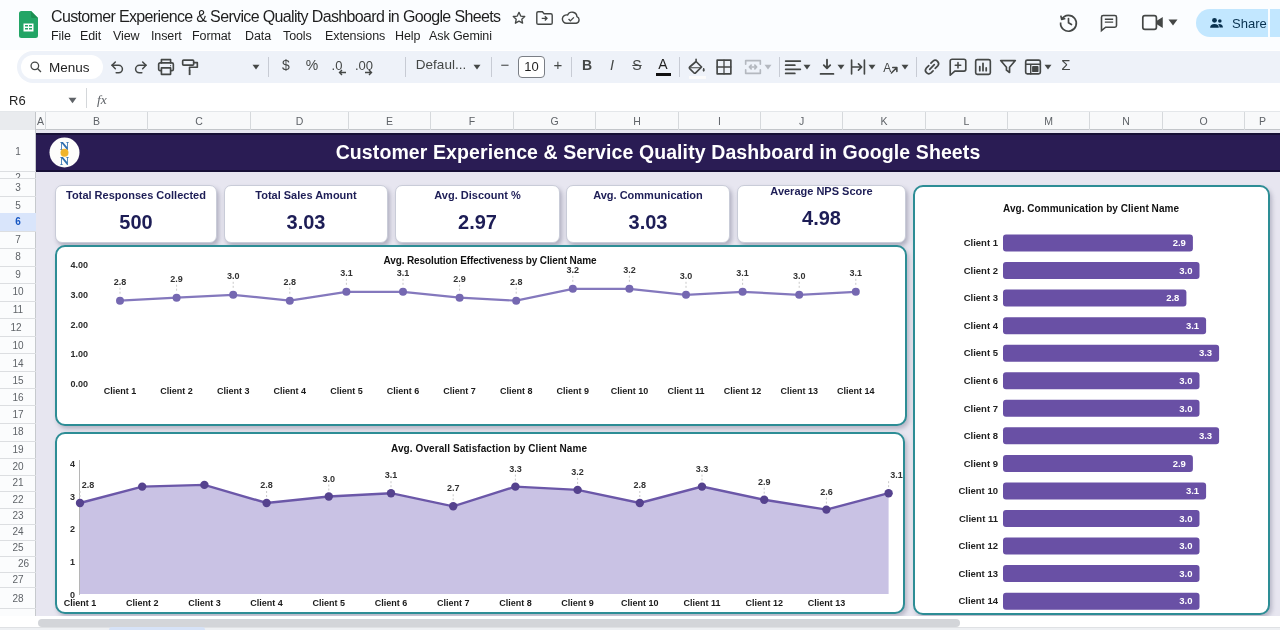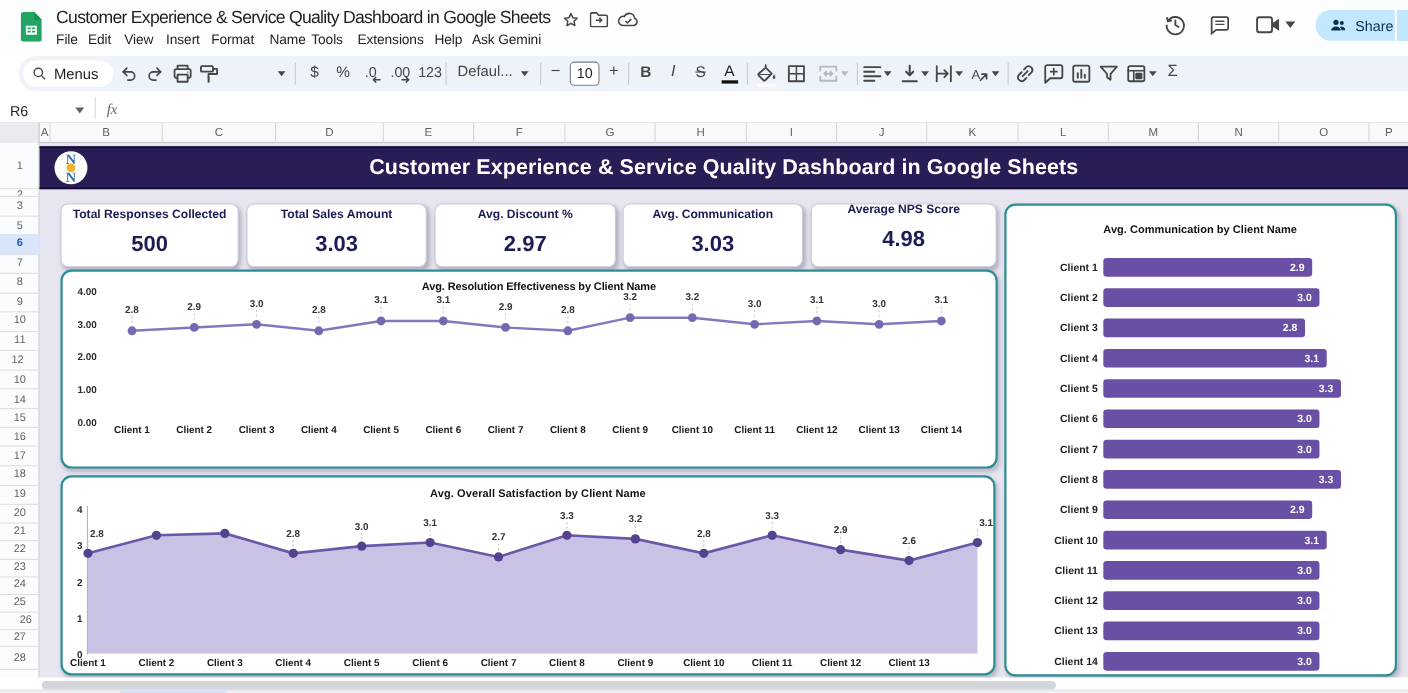--- a/index.html
+++ b/index.html
@@ -25,21 +25,21 @@
     </svg>
 <svg class="abs" style="left:561px;top:11px" width="20" height="14" viewBox="0 0 28 20" fill="none" stroke="#444746" stroke-width="2">
 <path d="M8 17.5 a6 6 0 1 1 1.2-11.8 a7 7 0 0 1 13.3 2.3 a5 5 0 0 1-1 9.5 Z"></path>
 <path d="M10.5 11.5 l2.6 2.6 5-5"></path>
     </svg>
 <div class="abs" style="left:51px;top:29px;font-size:12.5px;letter-spacing:-0.1px;color:#1f1f1f">File</div>
 <div class="abs" style="left:80px;top:29px;font-size:12.5px;letter-spacing:-0.1px;color:#1f1f1f">Edit</div>
 <div class="abs" style="left:113px;top:29px;font-size:12.5px;letter-spacing:-0.1px;color:#1f1f1f">View</div>
 <div class="abs" style="left:151px;top:29px;font-size:12.5px;letter-spacing:-0.1px;color:#1f1f1f">Insert</div>
 <div class="abs" style="left:192px;top:29px;font-size:12.5px;letter-spacing:-0.1px;color:#1f1f1f">Format</div>
-<div class="abs" style="left:245px;top:29px;font-size:12.5px;letter-spacing:-0.1px;color:#1f1f1f">Name</div>
+<div class="abs" style="left:245px;top:29px;font-size:12.5px;letter-spacing:-0.1px;color:#1f1f1f">Data</div>
 <div class="abs" style="left:283px;top:29px;font-size:12.5px;letter-spacing:-0.1px;color:#1f1f1f">Tools</div>
 <div class="abs" style="left:325px;top:29px;font-size:12.5px;letter-spacing:-0.1px;color:#1f1f1f">Extensions</div>
 <div class="abs" style="left:395px;top:29px;font-size:12.5px;letter-spacing:-0.1px;color:#1f1f1f">Help</div>
 <div class="abs" style="left:429px;top:29px;font-size:12.5px;letter-spacing:-0.1px;color:#1f1f1f">Ask Gemini</div>
 <svg class="abs" style="left:1058px;top:12px" width="21" height="21" viewBox="0 0 24 24" fill="none" stroke="#444746" stroke-width="1.9">
 <path d="M4.3 8.2 A9 9 0 1 1 3 12"></path>
       <path d="M3.2 4.2 l1 4.2 4.2-1" stroke-linejoin="round"></path>
 <path d="M12 7.5 V12.3 l3.4 2" stroke-linecap="round"></path>
     </svg>
 <svg class="abs" style="left:1099px;top:13px" width="20" height="20" viewBox="0 0 24 24" fill="none" stroke="#444746" stroke-width="1.9">
@@ -96,21 +96,20 @@
 <div class="abs" style="left:0;top:56.92px;width:572px;text-align:center;font-size:14px;font-weight:400;color:#444746;white-space:nowrap">$</div>
 <div class="abs" style="left:0;top:56.92px;width:624px;text-align:center;font-size:14px;font-weight:400;color:#444746;white-space:nowrap">%</div>
 <div class="abs" style="left:0;top:57.64px;width:674px;text-align:center;font-size:13px;font-weight:400;color:#444746;white-space:nowrap">.0</div>
     <svg class="abs" style="left:338px;top:69px" width="9" height="7" viewBox="0 0 9 7" stroke="#444746" stroke-width="1.4" fill="none">
       <path d="M8 3.5 H1.5 M4 1 L1.5 3.5 L4 6"></path>
     </svg>
 <div class="abs" style="left:0;top:57.64px;width:728px;text-align:center;font-size:13px;font-weight:400;color:#444746;white-space:nowrap">.00</div>
     <svg class="abs" style="left:364px;top:69px" width="9" height="7" viewBox="0 0 9 7" stroke="#444746" stroke-width="1.4" fill="none">
       <path d="M1 3.5 H7.5 M5 1 L7.5 3.5 L5 6"></path>
     </svg>
-<div class="abs" style="left:0;top:57.64px;width:782px;text-align:center;font-size:13px;font-weight:400;color:#444746;white-space:nowrap">123</div>
 <div class="abs" style="left:405px;top:57px;width:1px;height:20px;background:#c7cbd4"></div>
 <div class="abs" style="left:0;top:57.28px;width:882px;text-align:center;font-size:13.5px;font-weight:400;color:#444746;white-space:nowrap">Defaul...</div>
 <svg class="abs" style="left:473px;top:64px" width="8" height="6" viewBox="0 0 8 6">
       <path d="M0.5 0.8 h7 L4 5.4 Z" fill="#444746"></path>
     </svg>
 <div class="abs" style="left:491px;top:57px;width:1px;height:20px;background:#c7cbd4"></div>
 <div class="abs" style="left:0;top:56.2px;width:1010px;text-align:center;font-size:15px;font-weight:400;color:#444746;white-space:nowrap">−</div>
 <div class="abs" style="left:518px;top:56px;width:27px;height:22px;background:#fff;border:1px solid #7a7e85;border-radius:4px;text-align:center;font-size:13px;color:#1f1f1f;line-height:20px">10</div>
 <div class="abs" style="left:0;top:56.2px;width:1116px;text-align:center;font-size:15px;font-weight:400;color:#444746;white-space:nowrap">+</div>
 <div class="abs" style="left:571px;top:57px;width:1px;height:20px;background:#c7cbd4"></div>

